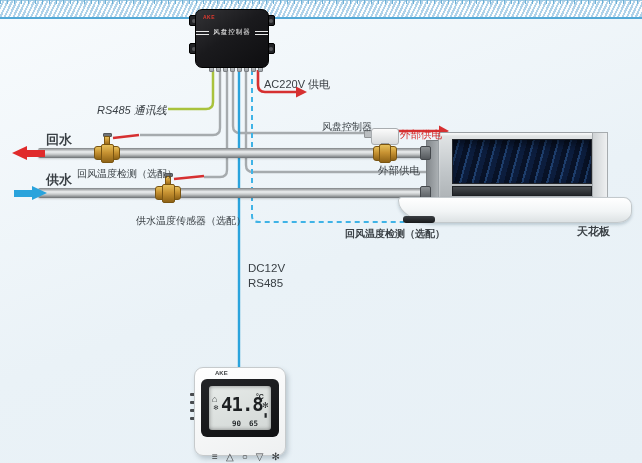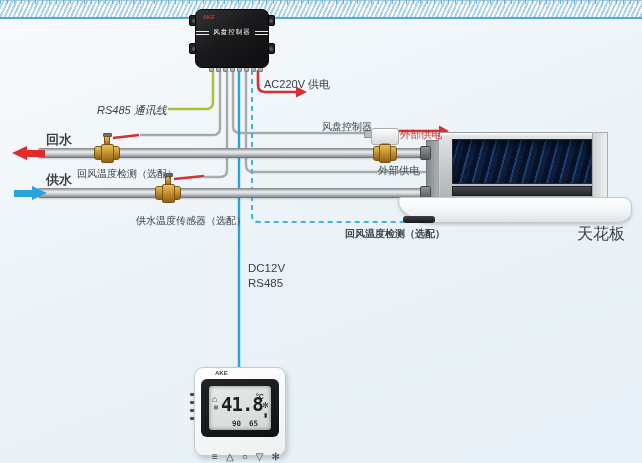--- a/index.html
+++ b/index.html
@@ -232,15 +232,15 @@
 <div class="lbl" style="left:97px; top:103px; font-size:11px;font-style:italic;">RS485 通讯线</div>
 <div class="lbl" style="left:264px; top:77px; font-size:11px;">AC220V 供电</div>
 <div class="lbl" style="left:46px; top:131px; font-size:13px; font-weight:600;">回水</div>
 <div class="lbl" style="left:46px; top:171px; font-size:13px; font-weight:600;">供水</div>
 <div class="lbl" style="left:77px; top:167px; font-size:10px;">回风温度检测（选配）</div>
 <div class="lbl" style="left:136px; top:214px; font-size:10px;">供水温度传感器（选配）</div>
 <div class="lbl" style="left:322px; top:120px; font-size:10px;">风盘控制器</div>
 <div class="lbl red-text" style="left:400px; top:120px; font-size:10.5px;">外部供电</div>
 <div class="lbl" style="left:378px; top:164px; font-size:10.5px;">外部供电</div>
 <div class="lbl" style="left:345px; top:227px; font-size:10px;font-weight:bold;">回风温度检测（选配）</div>
-<div class="lbl" style="left:577px; top:224px; font-size:16px;">天花板</div>
+<div class="lbl" style="left:577px; top:224px; font-size:11px;font-weight:bold;">天花板</div>
 <div class="lbl" style="left:248px; top:262px; font-size:11.5px;">DC12V</div>
 <div class="lbl" style="left:248px; top:277px; font-size:11.5px;">RS485</div>
 
 </body></html>

